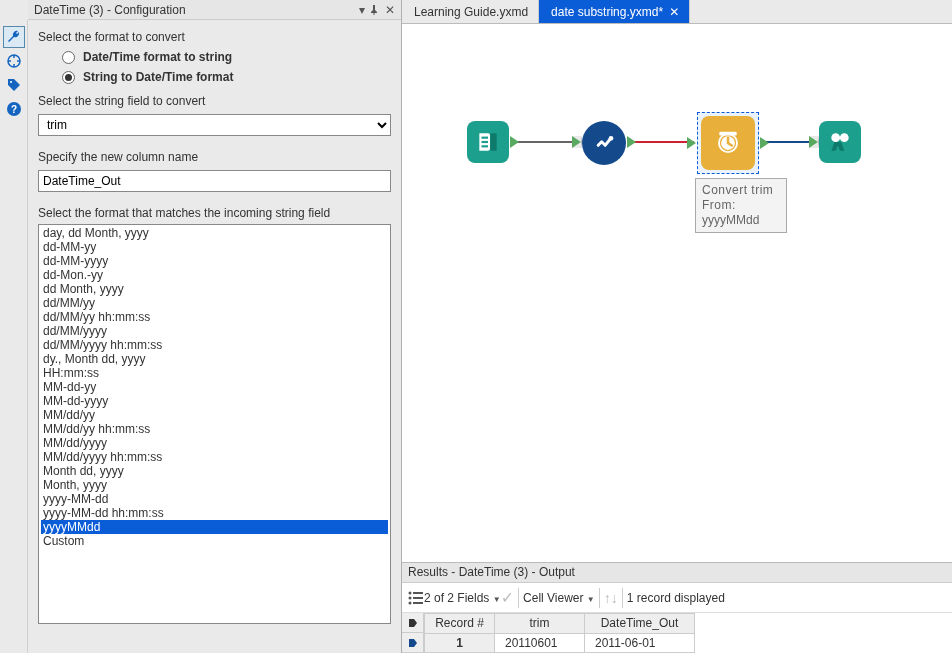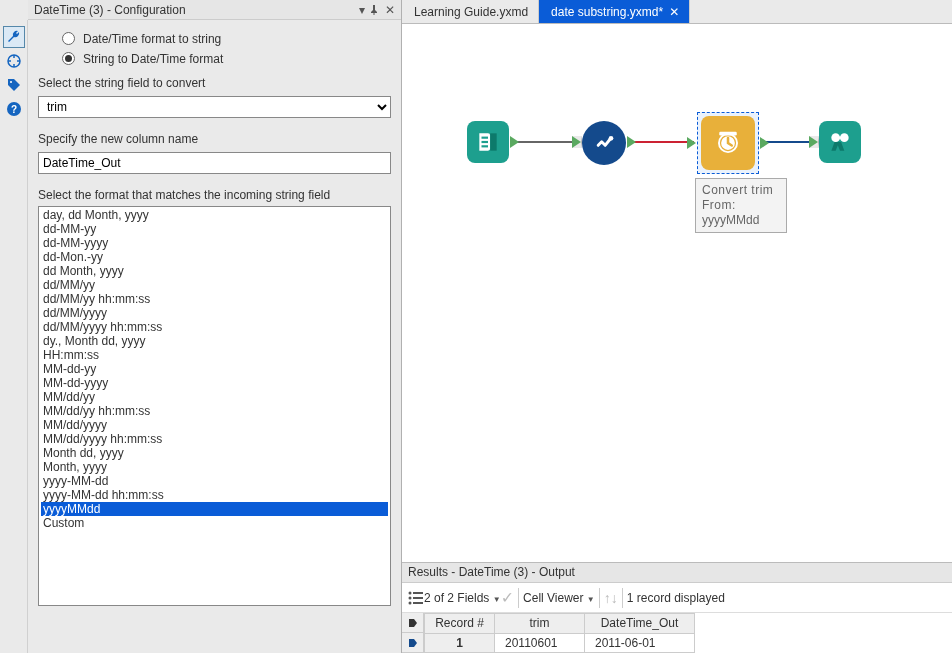--- a/index.html
+++ b/index.html
@@ -47,21 +47,21 @@
     display:flex; align-items:center; justify-content:center;
   }
   .icon-strip .sel { border:1px solid #58a; background:#dbe9f5; }
   .config-body {
     flex:1;
     padding: 6px 10px 10px 10px;
     overflow:auto;
   }
   .section-label { margin: 4px 0; font-size:12px; }
   .radios { margin: 4px 0 10px 24px; }
-  .radio-row { display:flex; align-items:flex-start; margin: 6px 0; }
+  .radio-row { display:flex; align-items:flex-end; margin: 6px 0; font-weight: bold; }
   .radio { width:13px; height:13px; border:1px solid #666; border-radius:50%; margin-right:8px; display:flex; align-items:center; justify-content:center; background:#fff;}
   .radio .dot { width:7px; height:7px; border-radius:50%; background:#333; }
   select.field, input.field {
     width: 100%;
     height: 22px;
     border: 1px solid #888;
     background:#fff;
     padding: 2px 4px;
     font-family: inherit;
     font-size: 12px;
@@ -174,20 +174,21 @@
           </svg>
       </div>
       <div>
         <svg width="16" height="16" viewBox="0 0 16 16">
             <circle cx="8" cy="8" r="7" fill="#1565c0"></circle>
             <text x="8" y="12" text-anchor="middle" fill="#fff" font-size="10" font-family="sans-serif" font-weight="bold">?</text>
           </svg>
       </div>
     </div>
     <div class="config-body">
+      <div class="section-label">Select the format to convert</div>
       <div class="radios">
         <div class="radio-row">
           <span class="radio"></span>
           <span>Date/Time format to string</span>
         </div>
         <div class="radio-row">
           <span class="radio">
               <span class="dot"></span>
             </span>
           <span>String to Date/Time format</span>

